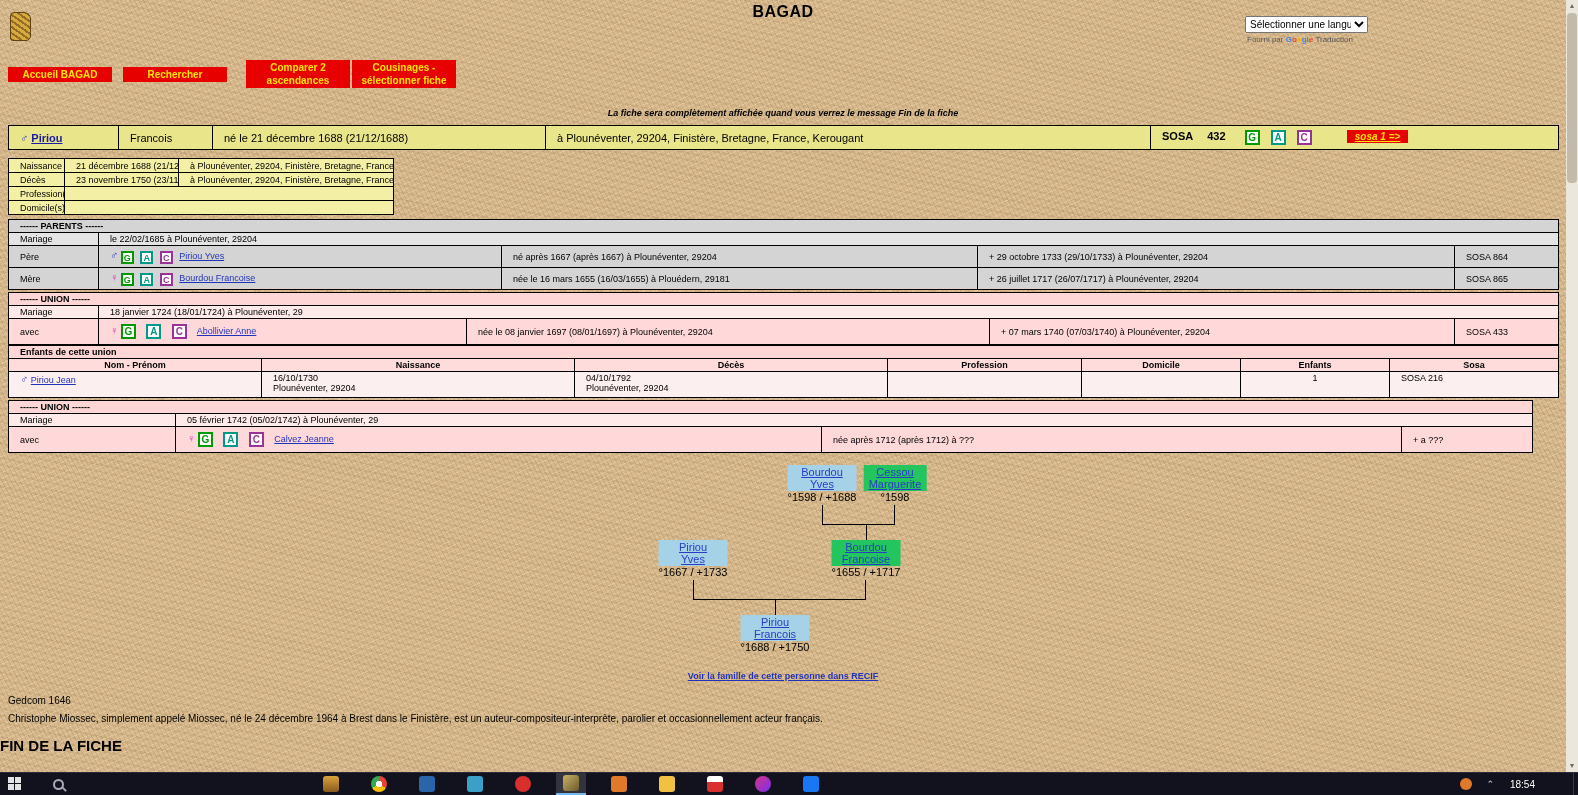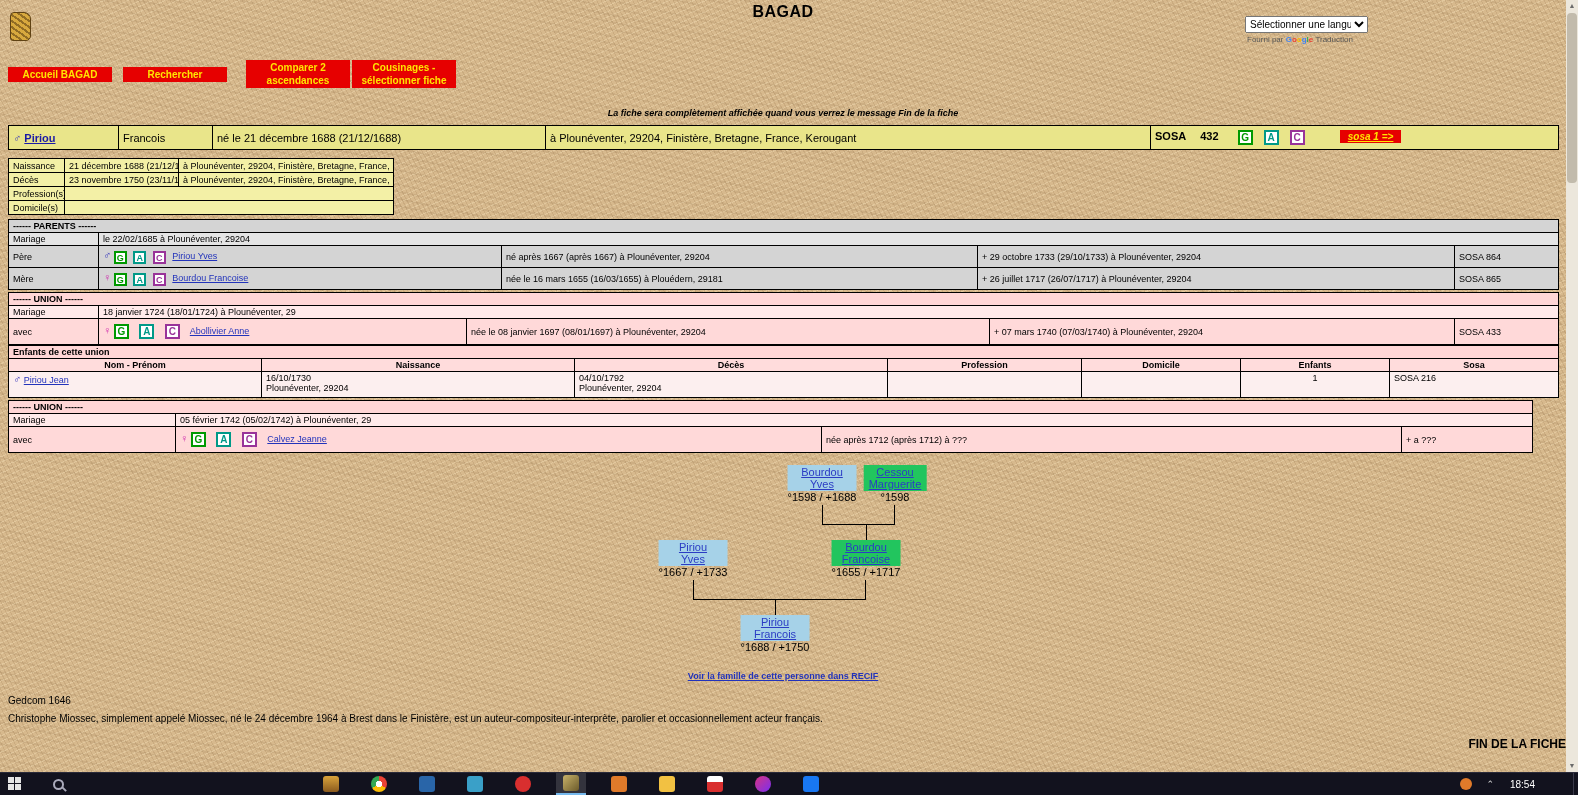--- a/index.html
+++ b/index.html
@@ -31,21 +31,21 @@
   .navbtn{display:block;width:104px;background:#e60000;color:#ffe400;font-size:10px;font-weight:bold;
     text-align:center;padding:1px 2px;line-height:13px;text-decoration:none;cursor:pointer;}
   .navbtn.b2{margin-left:11px;}
   .navbtn.b3{margin-left:19px;}
   .navbtn.b4{margin-left:2px;}
 
   .notice{margin-top:20px;text-align:center;font-size:9px;font-style:italic;font-weight:bold;}
 
   
   table{border-collapse:collapse;table-layout:fixed;margin-left:8px;}
-  td{border:1px solid #000;font-size:10px;padding:1px 4px;overflow:hidden;white-space:nowrap;}
+  td{border:1px solid #000;font-size:10px;padding:1px 11px;overflow:hidden;white-space:nowrap;}
   a{color:#2233bb;text-decoration:underline;cursor:pointer;}
 
   .person-hdr{width:1550px;margin-top:7px;}
   .person-hdr td{background:#e9e58a;height:24px;font-size:11px;}
   .person-hdr .surname{font-weight:bold;color:#1a1aa6;}
   .mg{color:#3333bb;font-size:11px;} .fg{color:#cc22aa;font-size:11px;}
   .sosa-lab{font-weight:bold;} .sosa-num{font-weight:bold;margin-left:14px;margin-right:16px;}
   .gac{display:inline-block;width:15px;height:15px;line-height:12px;text-align:center;
     font-weight:bold;font-size:10px;background:#fff;border:2px solid;vertical-align:middle;margin-right:8px;cursor:pointer;}
   .gac.g{border-color:#009900;color:#009900;}
@@ -86,21 +86,21 @@
   .tdates{font-size:11px;line-height:12px;}
   .conn-u{position:absolute;border:1px solid #000;border-top:none;}
   .conn-v{position:absolute;width:0;border-left:1px solid #000;}
 
   .recif{margin-top:6px;text-align:center;font-size:9px;}
   .recif a{font-weight:bold;}
   .recif .warn{margin-top:1px;font-size:9px;color:#000;}
 
   .gedcom{margin:14px 0 0 8px;font-size:10px;}
   .miossec{margin:7px 0 0 8px;font-size:10px;}
-  .fin{margin-top:13px;text-align:right;font-size:12px;font-weight:bold;}
+  .fin{margin-top:13px;text-align:left;font-size:15px;font-weight:bold;}
   .backrow{margin-top:9px;text-align:center;}
 
   
   .scrollbar{position:absolute;right:0;top:0;bottom:23px;width:12px;background:#ece7dc;}
   .sb-btn{height:12px;text-align:center;font-size:7px;color:#6b6b6b;line-height:12px;}
   .sb-btn.down{position:absolute;bottom:0;width:12px;}
   .sb-thumb{position:absolute;top:13px;left:1px;width:10px;height:170px;background:#c2bbac;border-radius:4px;}
 
   
   .taskbar{position:absolute;left:0;right:0;bottom:0;height:23px;background:#12121e;

